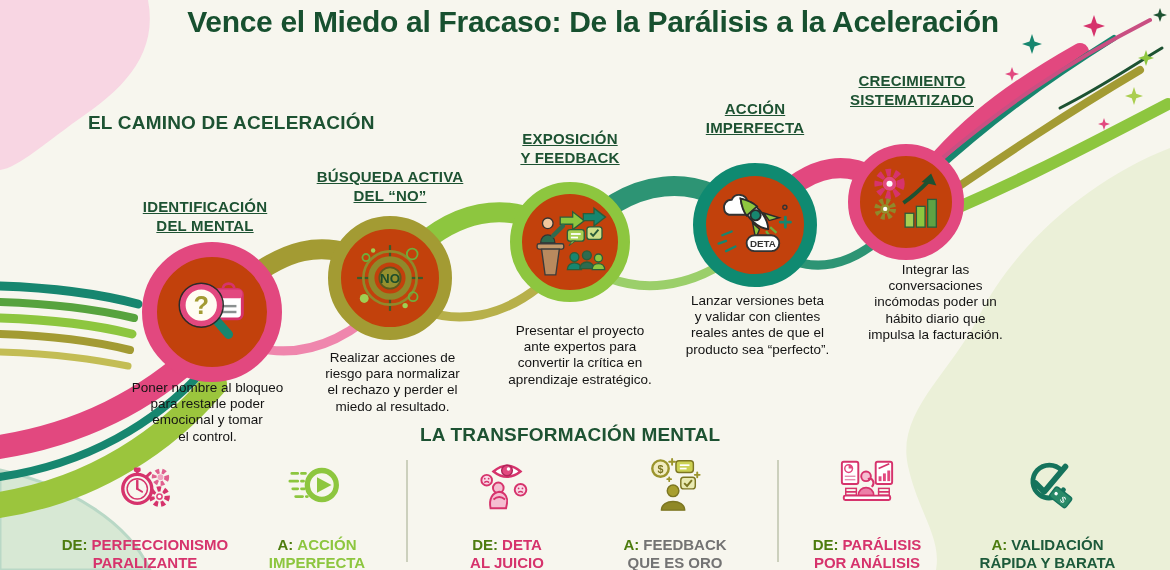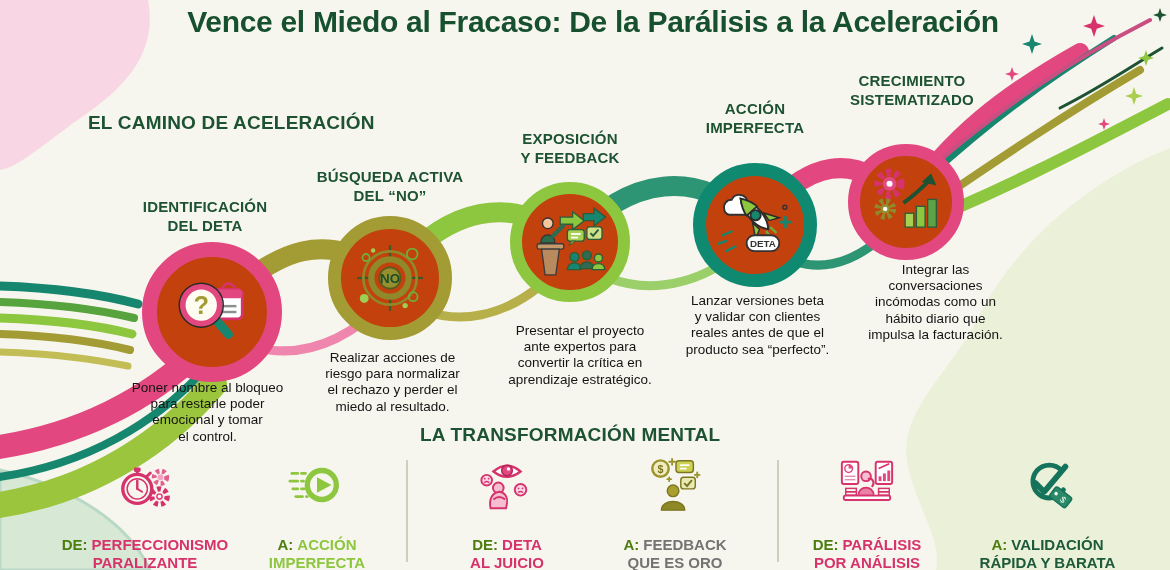--- a/index.html
+++ b/index.html
@@ -5,21 +5,21 @@
   html,body{margin:0;padding:0;}
   body{font-family:"Liberation Sans",sans-serif;}
   .stage{position:relative;width:1170px;height:570px;background:#f7f6ee;overflow:hidden;}
   .bg{position:absolute;left:0;top:0;z-index:0;}
   .title{position:absolute;top:5px;left:0;width:100%;text-align:center;
          font-size:30px;font-weight:800;color:#17502f;letter-spacing:-0.3px;z-index:3;padding-left:8px;}
   .sec-head{position:absolute;font-size:19px;font-weight:800;color:#1d5232;z-index:3;letter-spacing:0.2px;}
   .journey-head{left:88px;top:112px;}
   .transf-head{left:420px;top:424px;width:340px;text-align:left;}
   .s-label{position:absolute;text-align:center;font-weight:800;font-size:15px;color:#1d5232;
-           white-space:pre-line;line-height:1.25;z-index:3;letter-spacing:0.2px;}
+           white-space:pre-line;line-height:1.25;z-index:3;letter-spacing:0.2px;text-decoration:underline;}
   .s-desc{position:absolute;text-align:center;font-size:13.5px;color:#141414;
           white-space:pre-line;line-height:1.2;z-index:3;}
   .ring{position:absolute;border-radius:50%;background:#c2410c;box-sizing:border-box;
         display:flex;align-items:center;justify-content:center;z-index:2;}
   .r1{left:142px;top:242px;width:140px;height:140px;border:15px solid #e2487f;}
   .r2{left:328px;top:216px;width:124px;height:124px;border:13px solid #a39b33;}
   .r3{left:510px;top:182px;width:120px;height:120px;border:12px solid #8dc63f;}
   .r4{left:693px;top:163px;width:124px;height:124px;border:13px solid #0f8a71;}
   .r5{left:848px;top:144px;width:116px;height:116px;border:12px solid #e2487f;}
   .t-item{position:absolute;display:flex;flex-direction:column;align-items:center;z-index:3;}
@@ -79,21 +79,21 @@
       <polygon points="1104,118 1105.5,122.5 1110,124 1105.5,125.5 1104,130 1102.5,125.5 1098,124 1102.5,122.5" fill="#e2487f"></polygon>
       <polygon points="1160,8 1161.8,13.2 1167,15 1161.8,16.8 1160,22 1158.2,16.8 1153,15 1158.2,13.2" fill="#1d5232"></polygon>
     </g>
   </svg>
 
   <div class="title">Vence el Miedo al Fracaso: De la Parálisis a la Aceleración</div>
   <div class="sec-head journey-head">EL CAMINO DE ACELERACIÓN</div>
   <div class="sec-head transf-head">LA TRANSFORMACIÓN MENTAL</div>
 
   <div class="s-label" style="left:105px;top:198px;width:200px;">IDENTIFICACIÓN
-DEL DETA</div>
+DEL MENTAL</div>
   <div class="s-label" style="left:290px;top:168px;width:200px;">BÚSQUEDA ACTIVA
 DEL “NO”</div>
   <div class="s-label" style="left:470px;top:130px;width:200px;">EXPOSICIÓN
 Y FEEDBACK</div>
   <div class="s-label" style="left:655px;top:100px;width:200px;">ACCIÓN
 IMPERFECTA</div>
   <div class="s-label" style="left:812px;top:72px;width:200px;">CRECIMIENTO
 SISTEMATIZADO</div>
 
   <div class="ring r1">
@@ -199,21 +199,21 @@
   <div class="s-desc" style="left:475px;top:323px;width:210px;">Presentar el proyecto
 ante expertos para
 convertir la crítica en
 aprendizaje estratégico.</div>
   <div class="s-desc" style="left:650px;top:293px;width:215px;">Lanzar versiones beta
 y validar con clientes
 reales antes de que el
 producto sea “perfecto”.</div>
   <div class="s-desc" style="left:828px;top:262px;width:215px;">Integrar las
 conversaciones
-incómodas como un
+incómodas poder un
 hábito diario que
 impulsa la facturación.</div>
 
   <div class="vdiv" style="left:406px;"></div>
   <div class="vdiv" style="left:777px;"></div>
 
   <div class="t-item" style="left:45px;top:456px;width:200px;">
     <svg width="58" height="58" viewBox="0 0 60 60">
       <rect x="18.5" y="12" width="7" height="4.5" rx="1.5" fill="#d6336c"></rect>
       <line x1="22" y1="16.5" x2="22" y2="19" stroke="#d6336c" stroke-width="3"></line>

